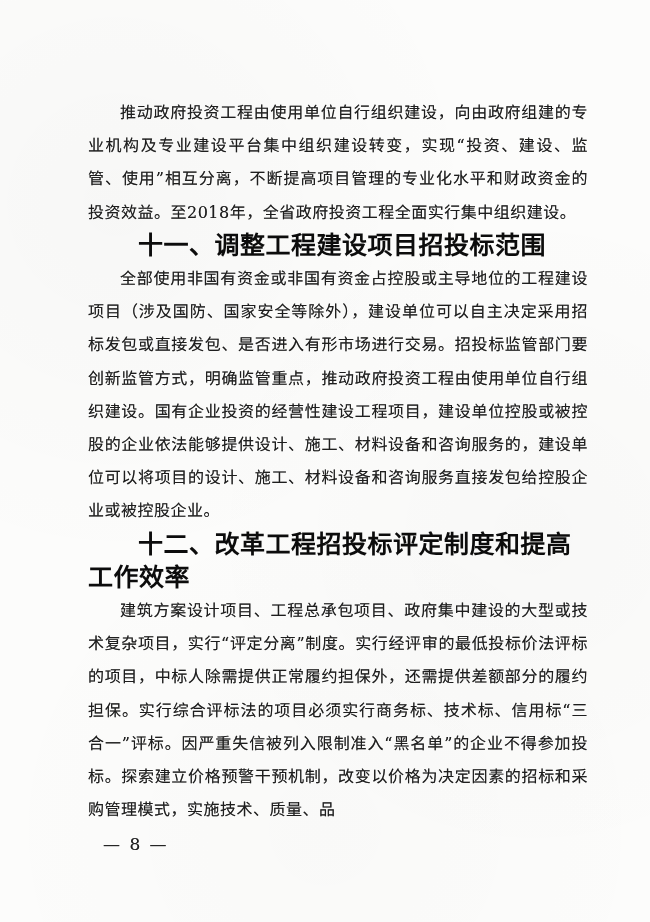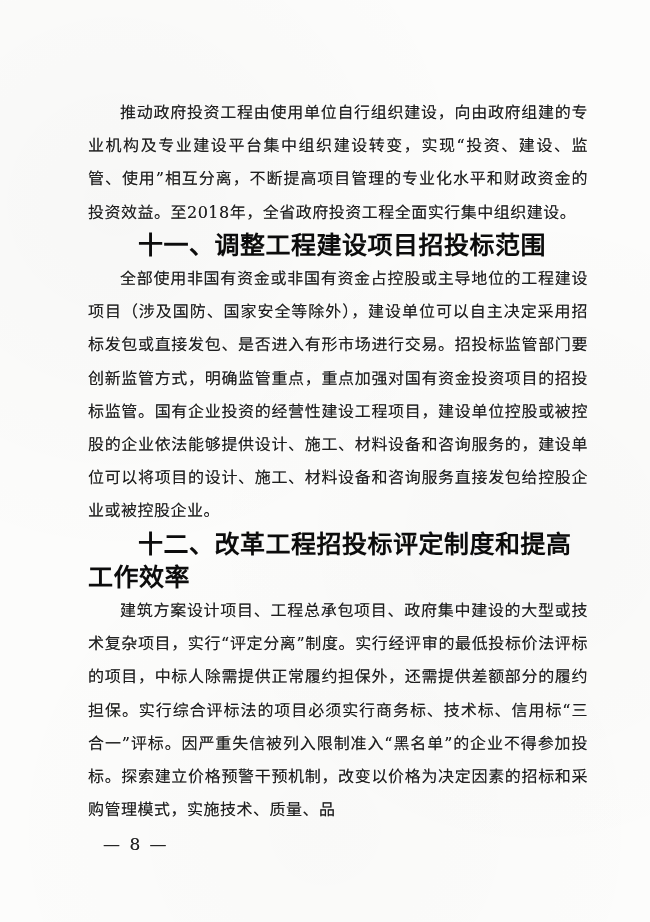--- a/index.html
+++ b/index.html
@@ -59,18 +59,18 @@
     text-shadow: 0 0 0.5px rgba(30,30,30,0.5);
   }
 </style>
 </head>
 <body>
 
 <div class="page">
   <div class="content">
     <p class="body-para">推动政府投资工程由使用单位自行组织建设，向由政府组建的专业机构及专业建设平台集中组织建设转变，实现“投资、建设、监管、使用”相互分离，不断提高项目管理的专业化水平和财政资金的投资效益。至2018年，全省政府投资工程全面实行集中组织建设。</p>
     <h2 class="section-heading">十一、调整工程建设项目招投标范围</h2>
-    <p class="body-para">全部使用非国有资金或非国有资金占控股或主导地位的工程建设项目（涉及国防、国家安全等除外），建设单位可以自主决定采用招标发包或直接发包、是否进入有形市场进行交易。招投标监管部门要创新监管方式，明确监管重点，重点加强对国有资金投资项目的招投标监管。国有企业投资的经营性建设工程项目，建设单位控股或被控股的企业依法能够提供设计、施工、材料设备和咨询服务的，建设单位可以将项目的设计、施工、材料设备和咨询服务直接发包给控股企业或被控股企业。</p>
+    <p class="body-para">全部使用非国有资金或非国有资金占控股或主导地位的工程建设项目（涉及国防、国家安全等除外），建设单位可以自主决定采用招标发包或直接发包、是否进入有形市场进行交易。招投标监管部门要创新监管方式，明确监管重点，推动政府投资工程由使用单位自行组织建设。国有企业投资的经营性建设工程项目，建设单位控股或被控股的企业依法能够提供设计、施工、材料设备和咨询服务的，建设单位可以将项目的设计、施工、材料设备和咨询服务直接发包给控股企业或被控股企业。</p>
     <h2 class="section-heading">十二、改革工程招投标评定制度和提高工作效率</h2>
     <p class="body-para">建筑方案设计项目、工程总承包项目、政府集中建设的大型或技术复杂项目，实行“评定分离”制度。实行经评审的最低投标价法评标的项目，中标人除需提供正常履约担保外，还需提供差额部分的履约担保。实行综合评标法的项目必须实行商务标、技术标、信用标“三合一”评标。因严重失信被列入限制准入“黑名单”的企业不得参加投标。探索建立价格预警干预机制，改变以价格为决定因素的招标和采购管理模式，实施技术、质量、品</p>
   </div>
   <div class="page-number">— 8 —</div>
 </div>
 
 </body></html>

